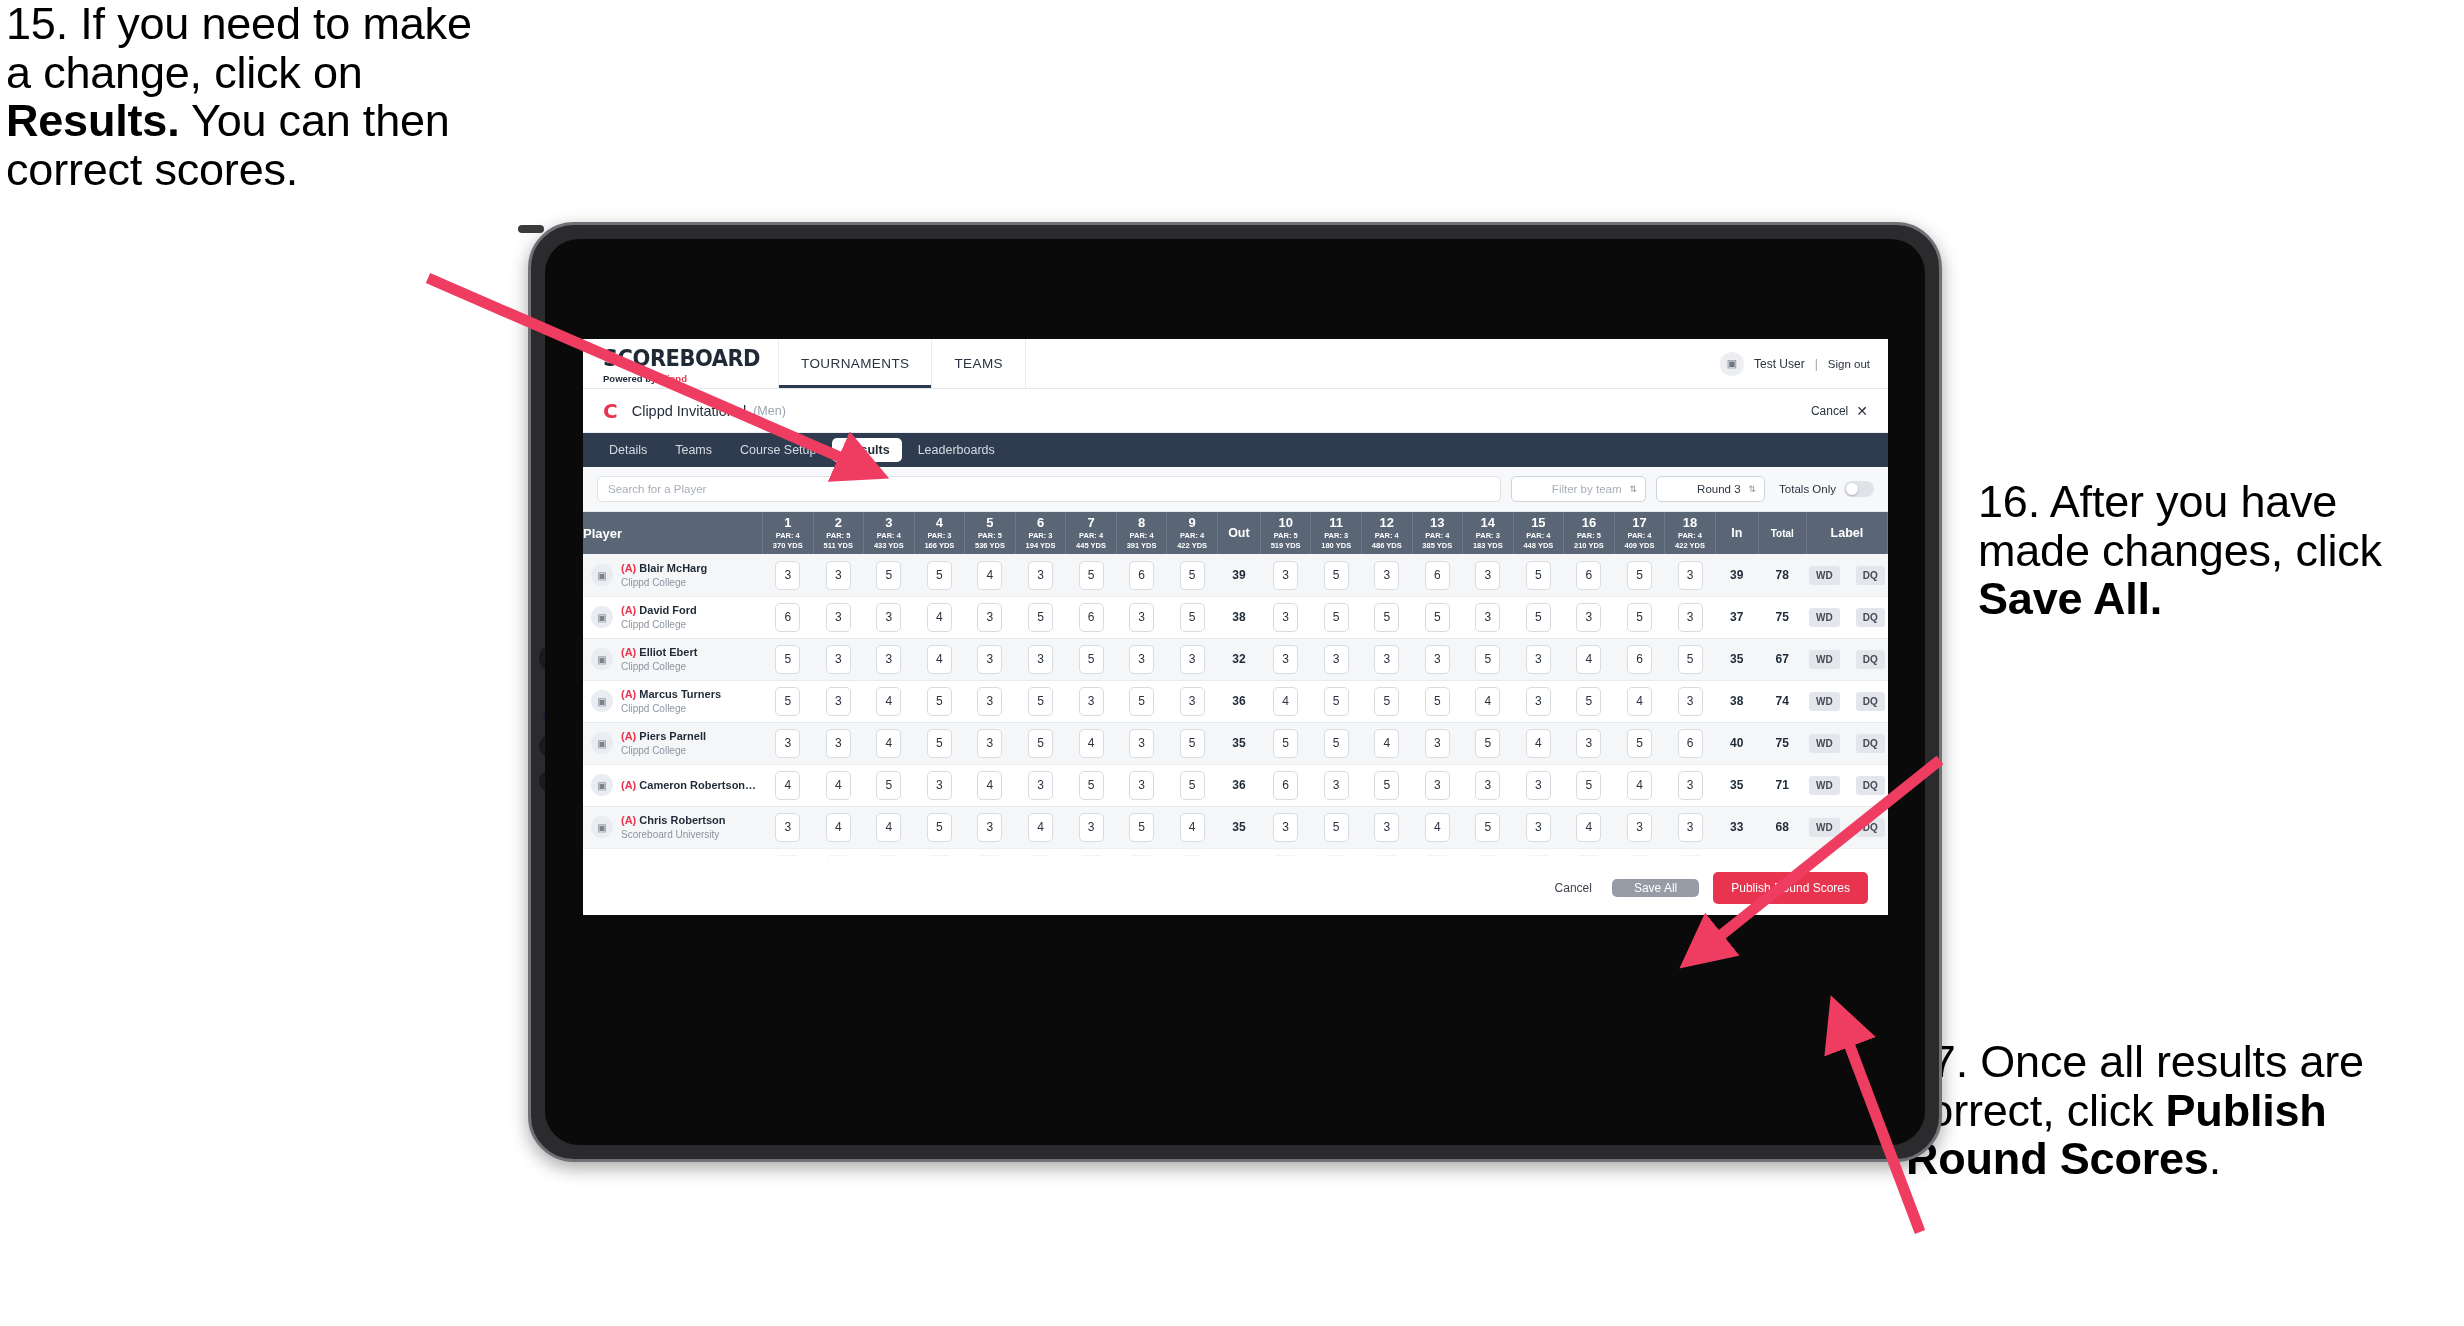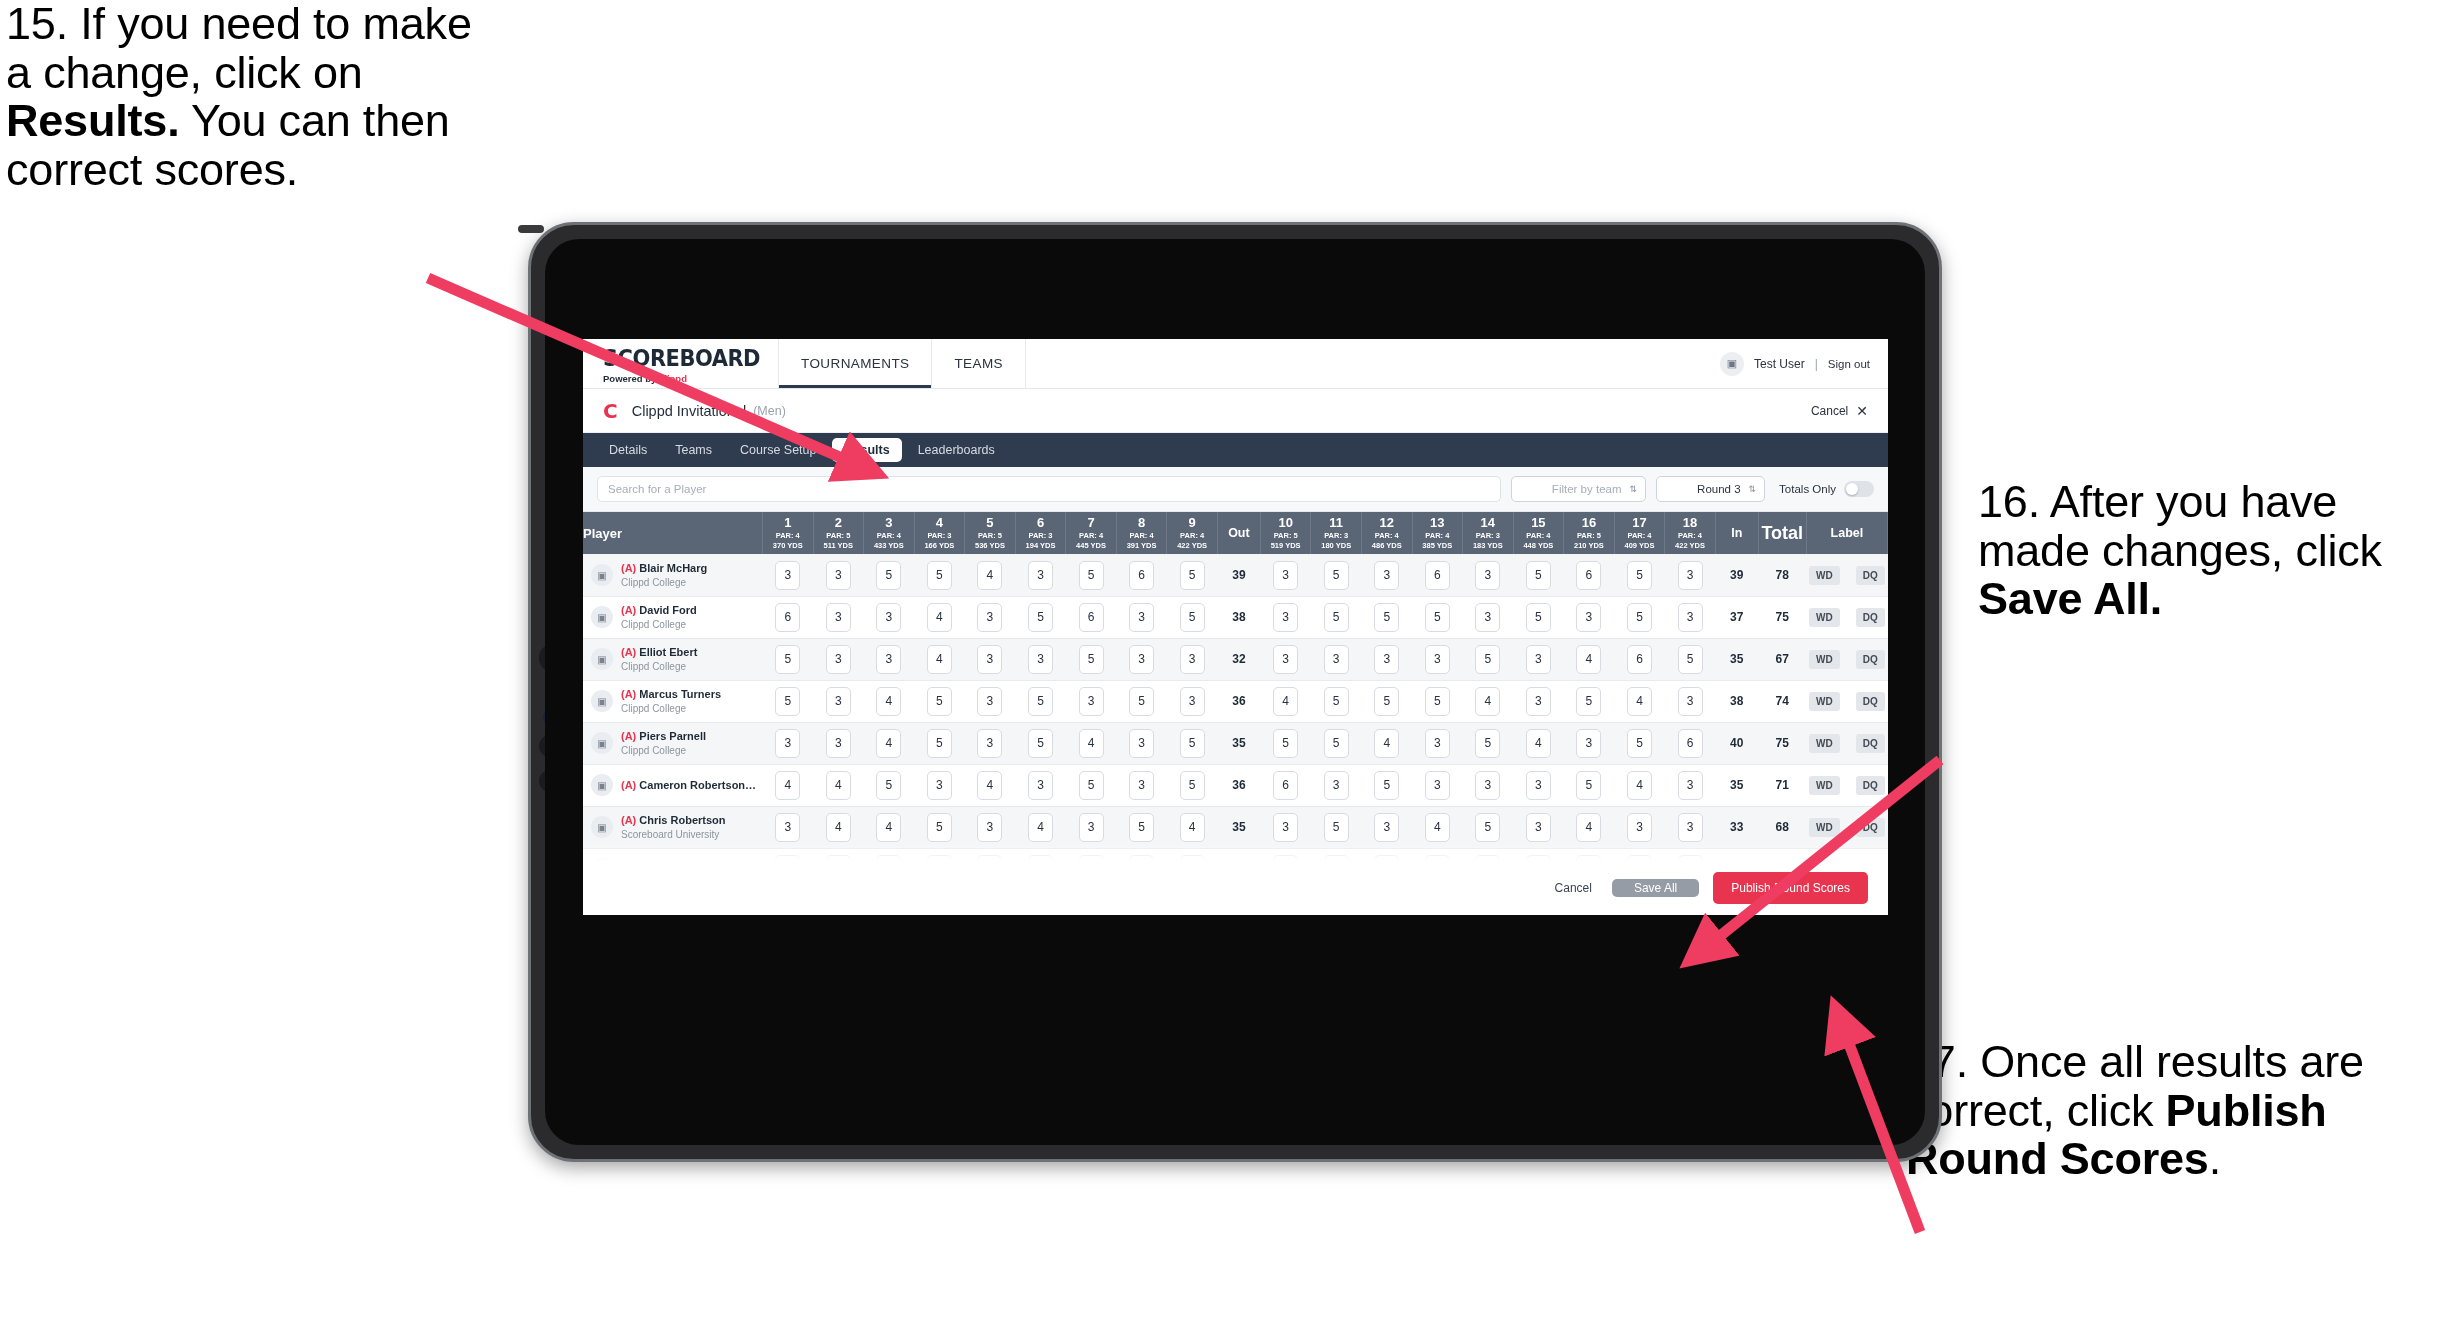--- a/index.html
+++ b/index.html
@@ -167,21 +167,21 @@
     background: #5a6576; color: #fff; font-weight: 700;
     border-right: 1px solid #6e7889;
     padding: 4px 0; vertical-align: middle;
   }
   th.player-col { width: 142px; text-align: left; padding-left: 14px; font-size: 13px; }
   th.hole { width: 40px; text-align: center; }
   th.hole .hn { font-size: 13px; font-weight: 700; display:block; line-height:1.15; }
   th.hole .pr { font-size: 7.5px; font-weight: 700; display:block; line-height:1.3; }
   th.hole .yd { font-size: 7.5px; font-weight: 700; display:block; line-height:1.3; }
   th.agg { width: 34px; text-align: center; font-size: 12.5px; }
-  th.totalcol { width: 38px; text-align: center; font-size: 18px; }
+  th.totalcol { width: 38px; text-align: center; font-size: 10px; }
   th.labelcol { width: 64px; text-align: center; font-size: 12.5px; border-right: none; }
 
   #scorecard tbody tr { height: 42px; }
   #scorecard tbody tr:nth-child(odd) { background: #f4f6f8; }
   #scorecard tbody tr:nth-child(even) { background: #ffffff; }
   #scorecard tbody td { border-bottom: 1px solid #e8ebee; vertical-align: middle; }
 
   td.pcell { padding-left: 8px; }
   .pflex { display: flex; align-items: center; gap: 8px; }
   .avatar-row {

